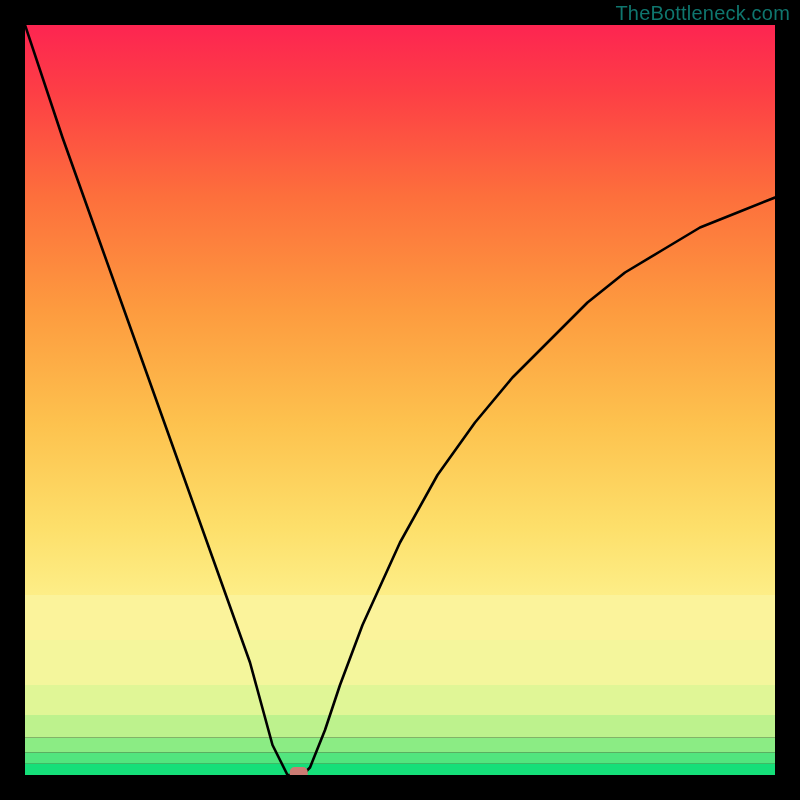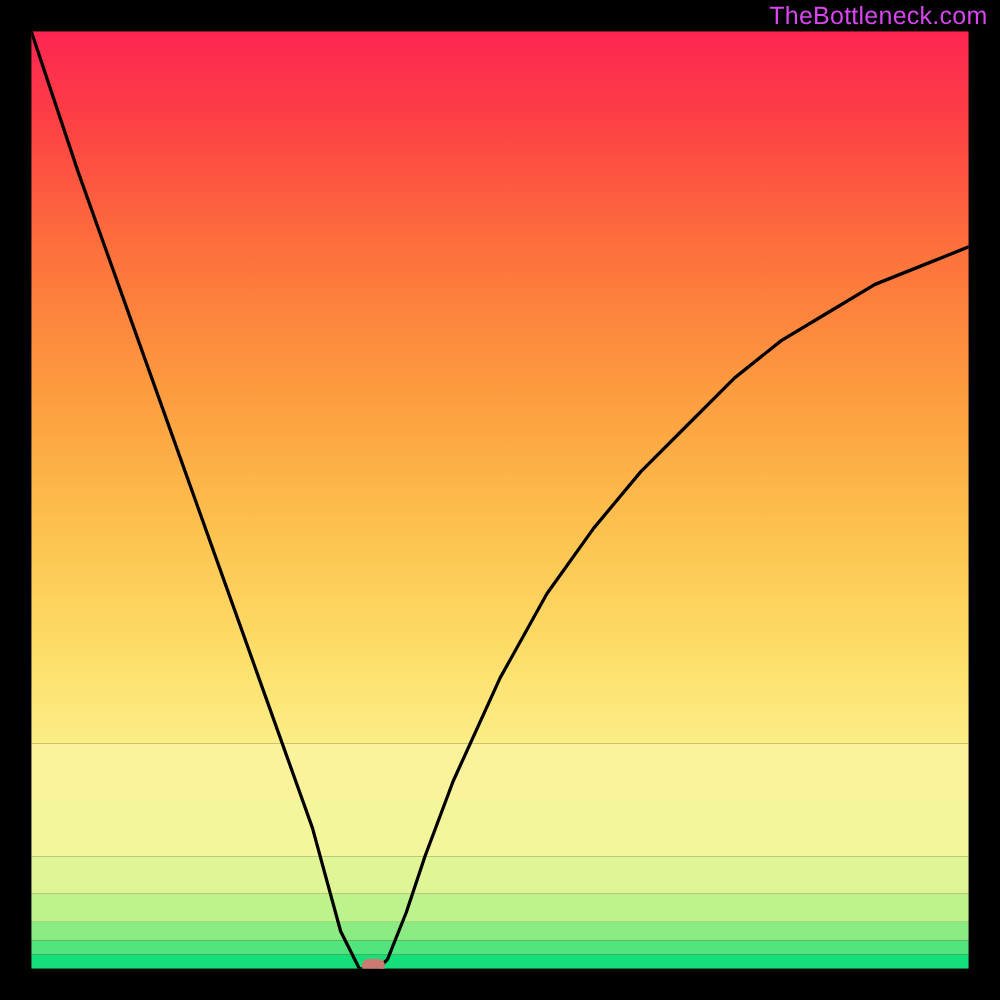--- a/index.html
+++ b/index.html
@@ -23,21 +23,21 @@
     position: absolute;
     left: 25px;
     top: 25px;
     width: 750px;
     height: 750px;
   }
   .attribution {
     position: absolute;
     top: 2px;
     right: 10px;
-    color: #d946ef;
+    color: #0f766e;
     font-size: 20px;
     letter-spacing: 0.2px;
   }
   svg { display: block; }
 </style>
 </head>
 <body>
 
 <div class="frame">
   <div class="attribution">TheBottleneck.com</div>

